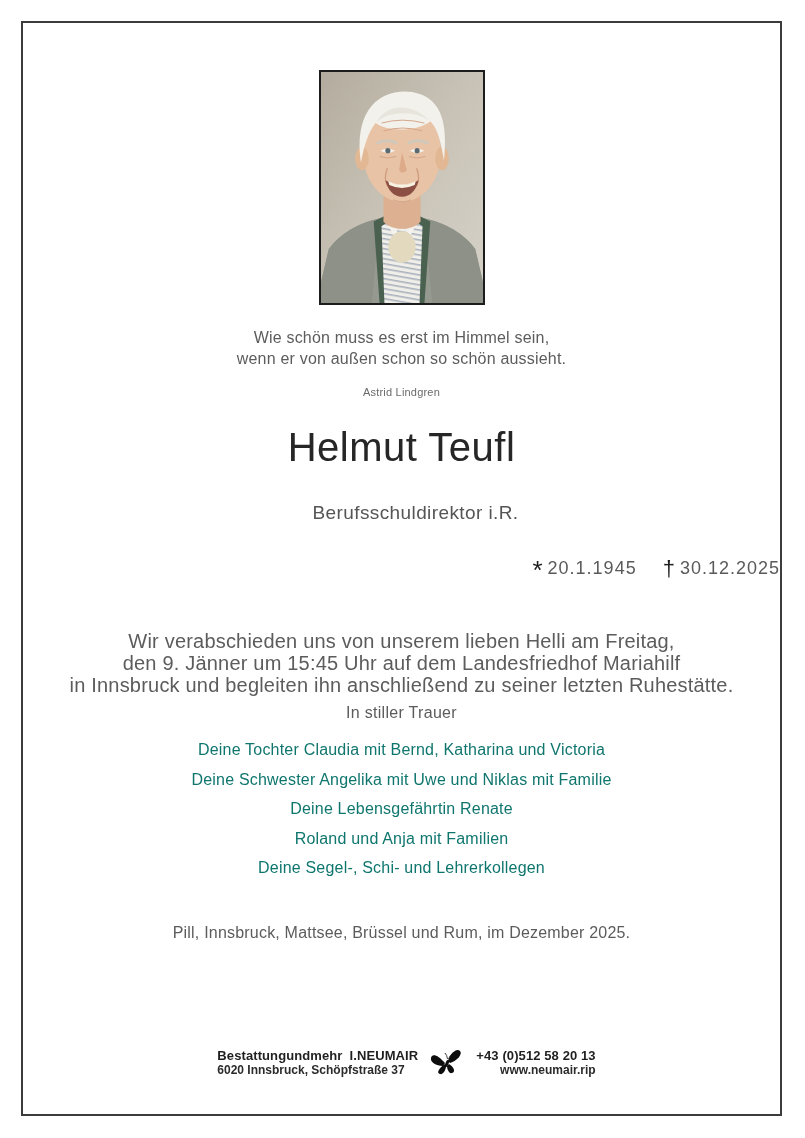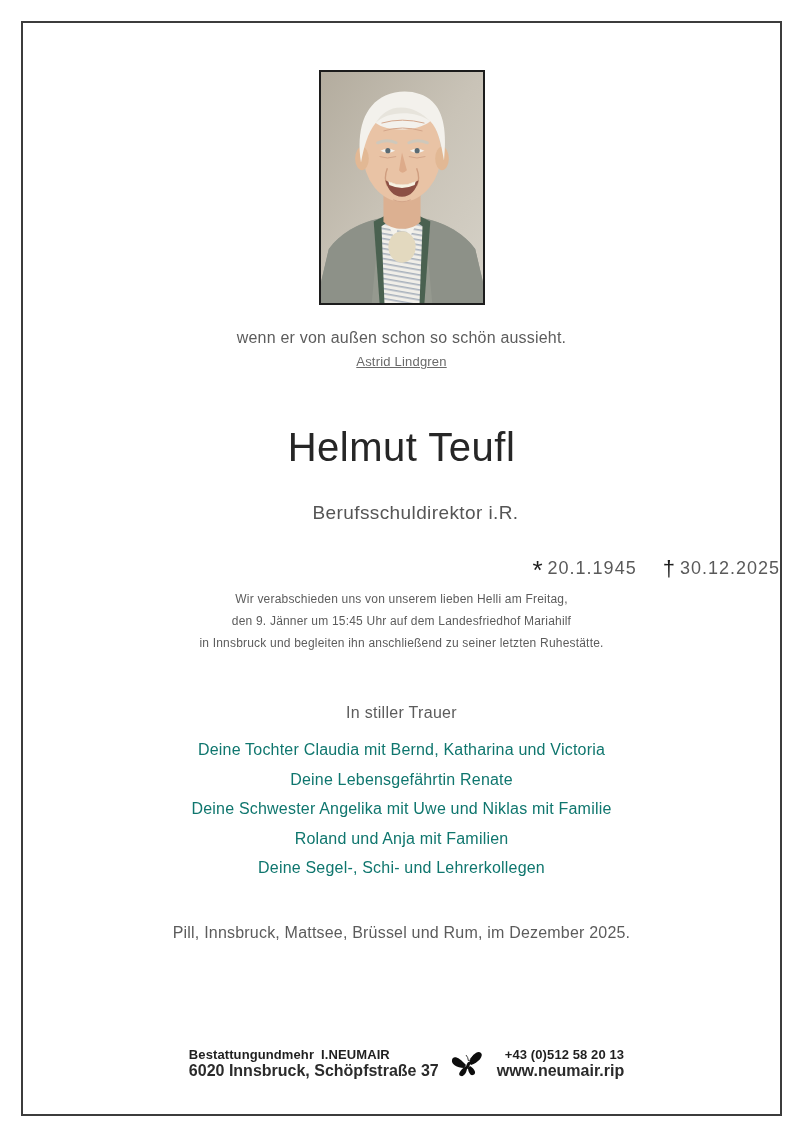--- a/index.html
+++ b/index.html
@@ -25,47 +25,47 @@
     position: absolute; left: 50%; transform: translateX(-50%);
     top: 47px; width: 166px; height: 235px;
     border: 2px solid #1c1c1c;
     overflow: hidden; background: #c0bab0;
   }
   .photo-frame svg { display: block; width: 100%; height: 100%; }
   .quote {
     top: 304px; font-size: 16px; line-height: 21px;
     color: #5c5c5c; letter-spacing: 0.2px;
   }
-  .quote-attrib { font-size: 13px; color: #6a6a6a; margin-top: 3px; text-decoration: underline; }
+  .quote-attrib { font-size: 11px; color: #6a6a6a; margin-top: 13px; }
   .name {
     top: 402px; font-size: 40px; font-weight: 400;
     color: #262626; letter-spacing: 0.5px;
   }
   .subtitle { top: 479px; font-size: 19px; color: #555555; letter-spacing: 0.4px; padding-left: 28px; }
   .dates { top: 527px; font-size: 18px; color: #5a5a5a; letter-spacing: 1px; text-align: right; }
   .dates .sym {
     color: #1e1e1e; font-size: 22px;
     position: relative; top: 2px; margin-right: 4px;
   }
   .dates .sym-star { font-size: 26px; top: 5px; }
   .dates .gap { display: inline-block; width: 26px; }
-  .announce { top: 565px; font-size: 12px; line-height: 22px; color: #5c5c5c; letter-spacing: 0.2px; }
+  .announce { top: 607px; font-size: 20px; line-height: 22px; color: #5c5c5c; letter-spacing: 0.2px; }
   .trauer { top: 681px; font-size: 16px; color: #5c5c5c; letter-spacing: 0.3px; }
   .mourners { top: 718px; font-size: 16px; color: #0f766e; letter-spacing: 0.2px; }
   .mourners div { height: 29.5px; }
   .closing { top: 901px; font-size: 16px; color: #5c5c5c; letter-spacing: 0.2px; }
   .footer {
     position: absolute; left: 5px; width: 100%; top: 1024px;
     display: flex; justify-content: center; align-items: center; gap: 12px;
     color: #1f1f1f;
   }
   .footer .left { text-align: left; }
   .footer .right { text-align: right; }
   .footer .l1 { font-size: 13px; font-weight: 700; letter-spacing: 0.1px; }
-  .footer .l2 { font-size: 16px; font-weight: 700; color: #2b2b2b; }
+  .footer .l2 { font-size: 12px; font-weight: 700; color: #2b2b2b; }
   .footer .brand { margin-left: 7px; }
   .butterfly { width: 34px; height: 30px; flex: 0 0 auto; }
 </style>
 </head>
 <body>
 
 <div class="sheet">
 
   <div class="photo-frame">
     <svg viewBox="0 0 166 235" preserveAspectRatio="none">
@@ -126,20 +126,21 @@
 
       <path d="M66,110 Q83,120 100,110 Q96,126 83,127 Q70,126 66,110 Z" fill="#8c4f44"></path>
       <path d="M68,111 Q83,119 98,111 Q83,118 68,111 Z" fill="#f7f2e2"></path>
       <path d="M69,111.5 Q83,118.5 97,111.5 L96,115 Q83,121 70,115 Z" fill="#f7f2e2"></path>
 
       <path d="M74,130 Q83,134 92,130" stroke="#d3a589" stroke-width="1" fill="none"></path>
     </svg>
   </div>
 
   <div class="centered-abs quote">
+    <div>Wie schön muss es erst im Himmel sein,</div>
     <div>wenn er von außen schon so schön aussieht.</div>
     <div class="quote-attrib">Astrid Lindgren</div>
   </div>
 
   <div class="centered-abs name">Helmut Teufl</div>
   <div class="centered-abs subtitle">Berufsschuldirektor i.R.</div>
 
   <div class="centered-abs dates">
     <span class="sym sym-star">*</span><span>20.1.1945</span><span class="gap"></span><span class="sym">†</span><span>30.12.2025</span>
   </div>
@@ -147,22 +148,22 @@
   <div class="centered-abs announce">
     <div>Wir verabschieden uns von unserem lieben Helli am Freitag,</div>
     <div>den 9. Jänner um 15:45 Uhr auf dem Landesfriedhof Mariahilf</div>
     <div>in Innsbruck und begleiten ihn anschließend zu seiner letzten Ruhestätte.</div>
   </div>
 
   <div class="centered-abs trauer">In stiller Trauer</div>
 
   <div class="centered-abs mourners">
     <div>Deine Tochter Claudia mit Bernd, Katharina und Victoria</div>
+    <div>Deine Schwester Angelika mit Uwe und Niklas mit Familie</div>
     <div>Deine Lebensgefährtin Renate</div>
-    <div>Deine Schwester Angelika mit Uwe und Niklas mit Familie</div>
     <div>Roland und Anja mit Familien</div>
     <div>Deine Segel-, Schi- und Lehrerkollegen</div>
   </div>
 
   <div class="centered-abs closing">Pill, Innsbruck, Mattsee, Brüssel und Rum, im Dezember 2025.</div>
 
   <div class="footer">
     <div class="left">
       <div class="l1">
         <span>Bestattungundmehr</span><span class="brand">I.NEUMAIR</span>

